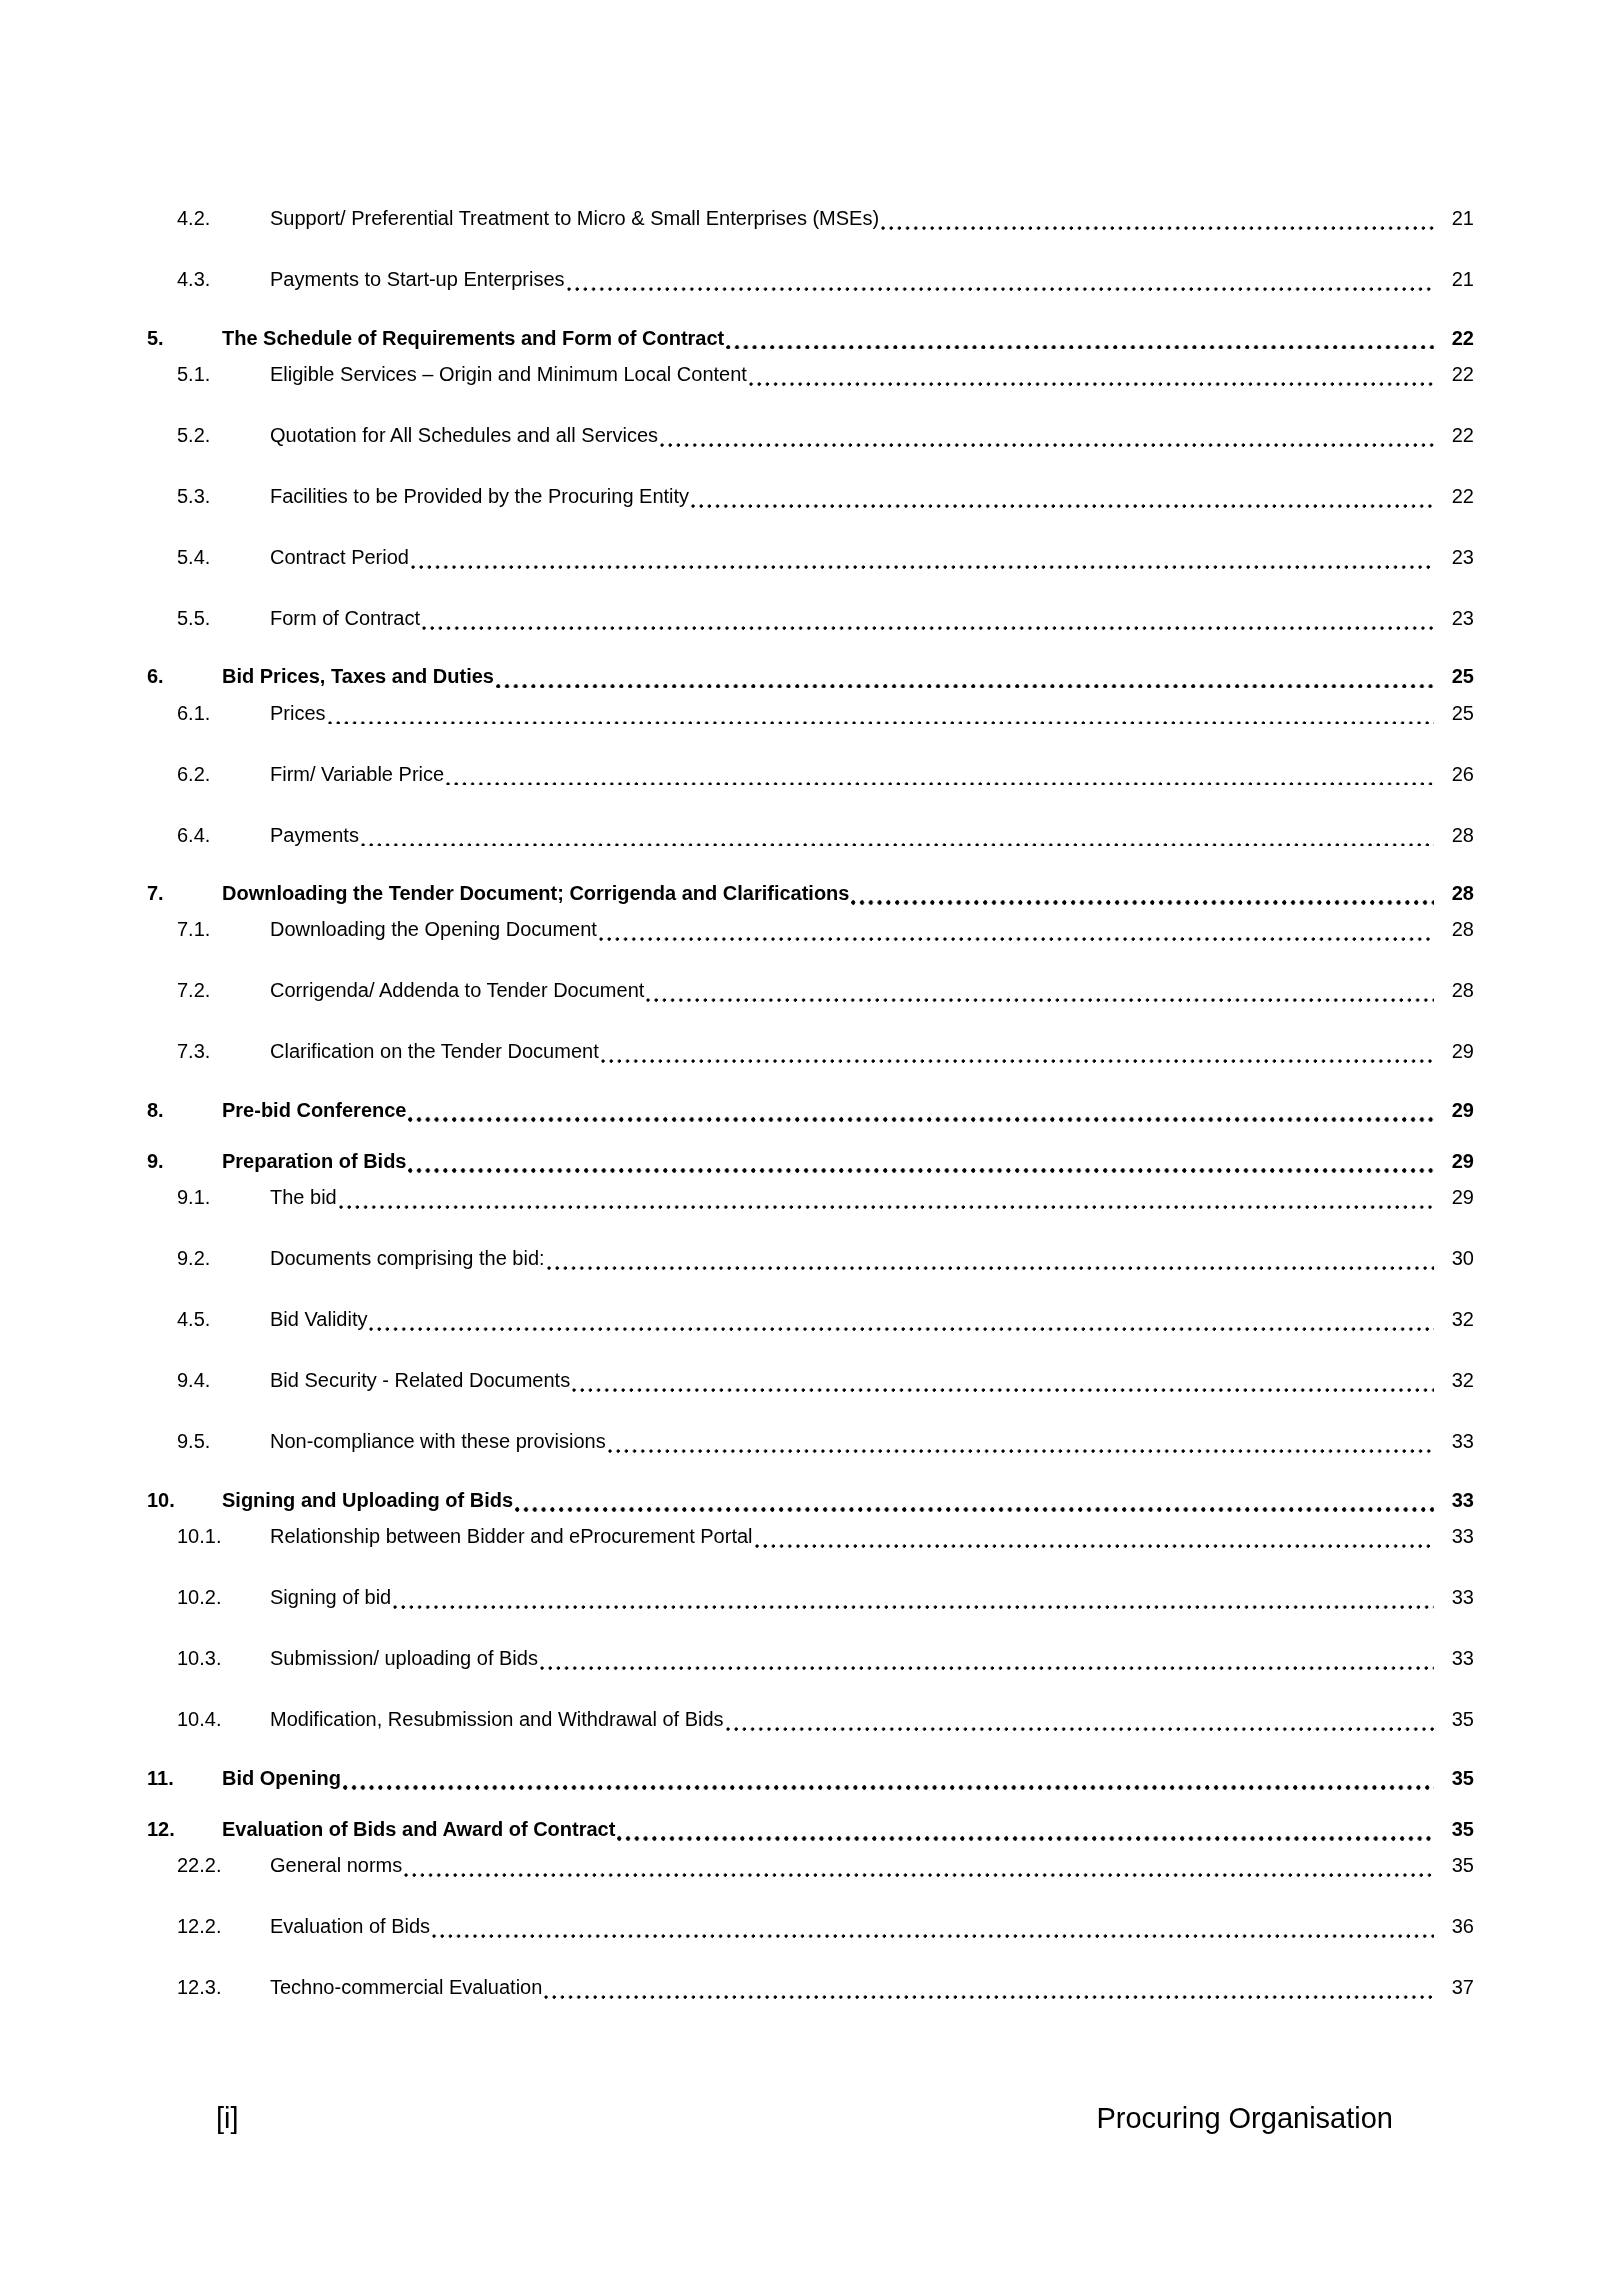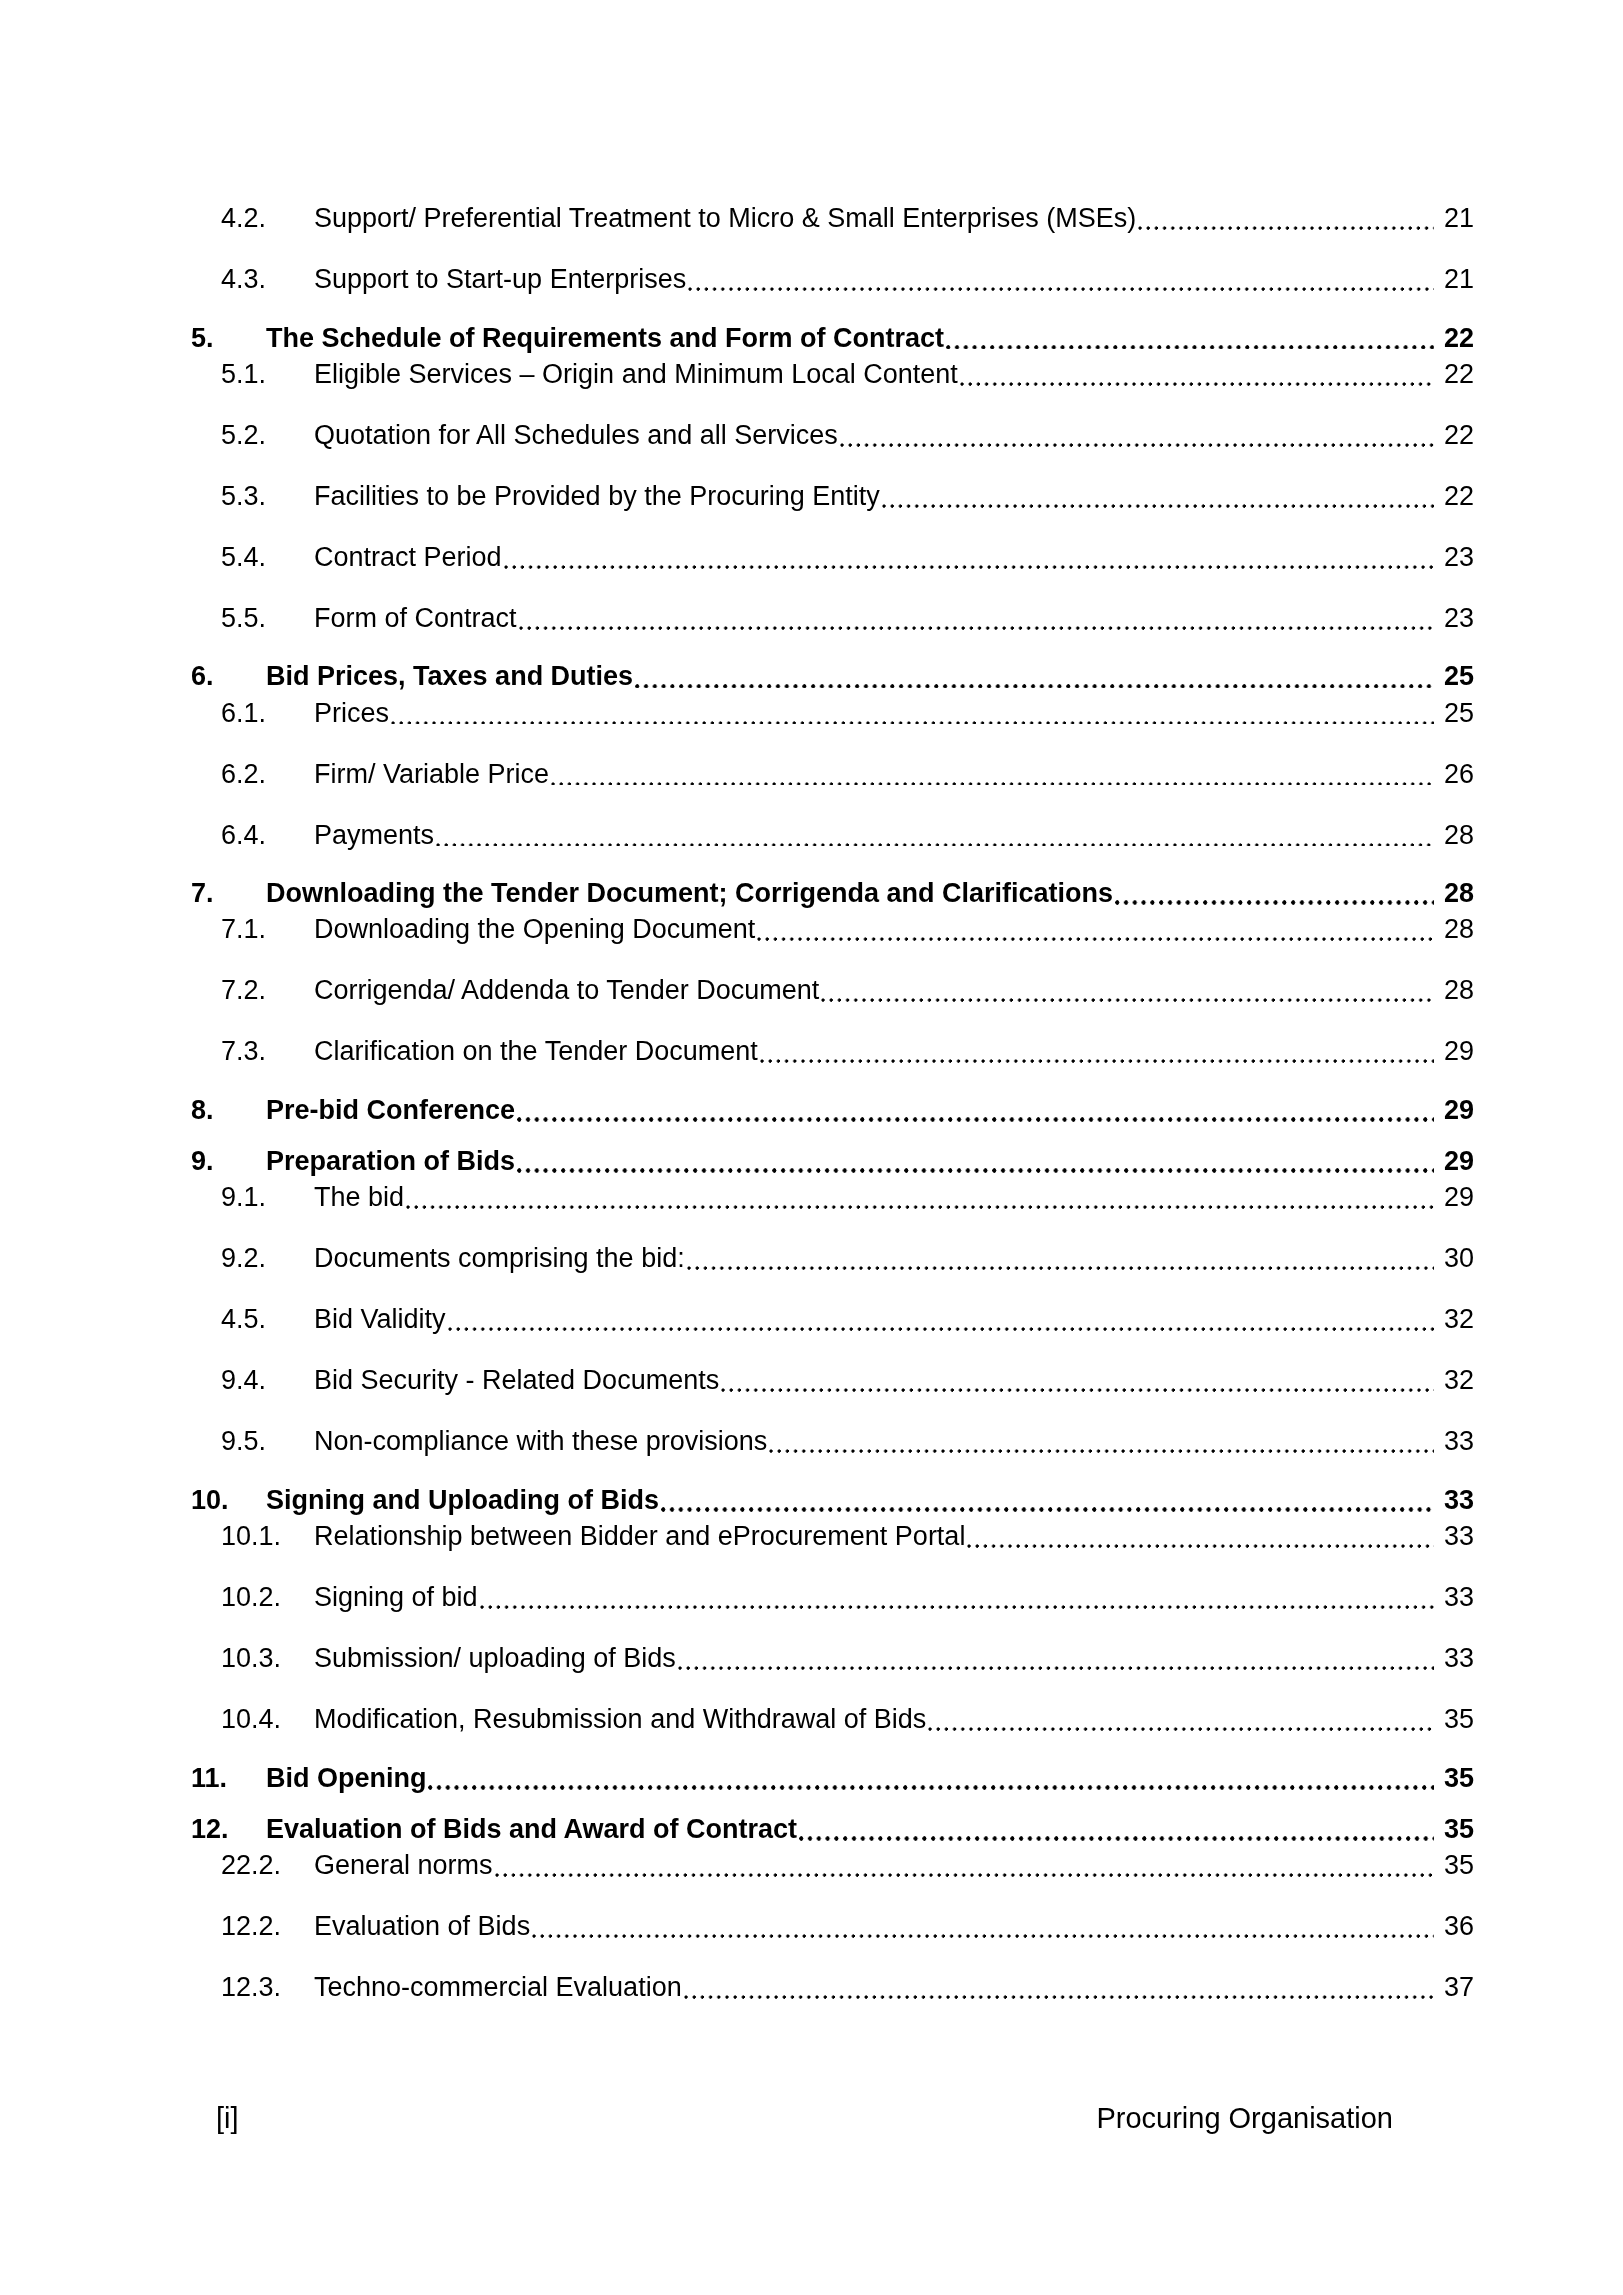--- a/index.html
+++ b/index.html
@@ -25,25 +25,24 @@
     top: 202px;
     left: 0;
     right: 0;
     padding: 0 149px 0 0;
   }
   .row {
     display: flex;
     align-items: center;
     height: 33px;
     line-height: 33px;
-    font-size: 27px;
+    font-size: 20px;
     margin-top: 28px;
     padding-left: 177px;
     white-space: nowrap;
-    margin-left: 44px;
   }
   .row:first-child { margin-top: 0; }
   .row.bold + .row { margin-top: 3.3px; }
   .row + .row.bold { margin-top: 25.5px; }
   .row.bold + .row.bold { margin-top: 18.3px; }
   .row.bold {
     font-weight: bold;
     padding-left: 147px;
   }
   .num {
@@ -107,21 +106,21 @@
 
   <div id="toc">
       <div class="row">
         <span class="num">4.2.</span>
         <span class="title">Support/ Preferential Treatment to Micro &amp; Small Enterprises (MSEs)</span>
         <span class="dots"></span>
         <span class="pg">21</span>
       </div>
       <div class="row">
         <span class="num">4.3.</span>
-        <span class="title">Support to Start-up Enterprises</span>
+        <span class="title">Payments to Start-up Enterprises</span>
         <span class="dots"></span>
         <span class="pg">21</span>
       </div>
       <div class="row bold">
         <span class="num">5.</span>
         <span class="title">The Schedule of Requirements and Form of Contract</span>
         <span class="dots"></span>
         <span class="pg">22</span>
       </div>
       <div class="row">

